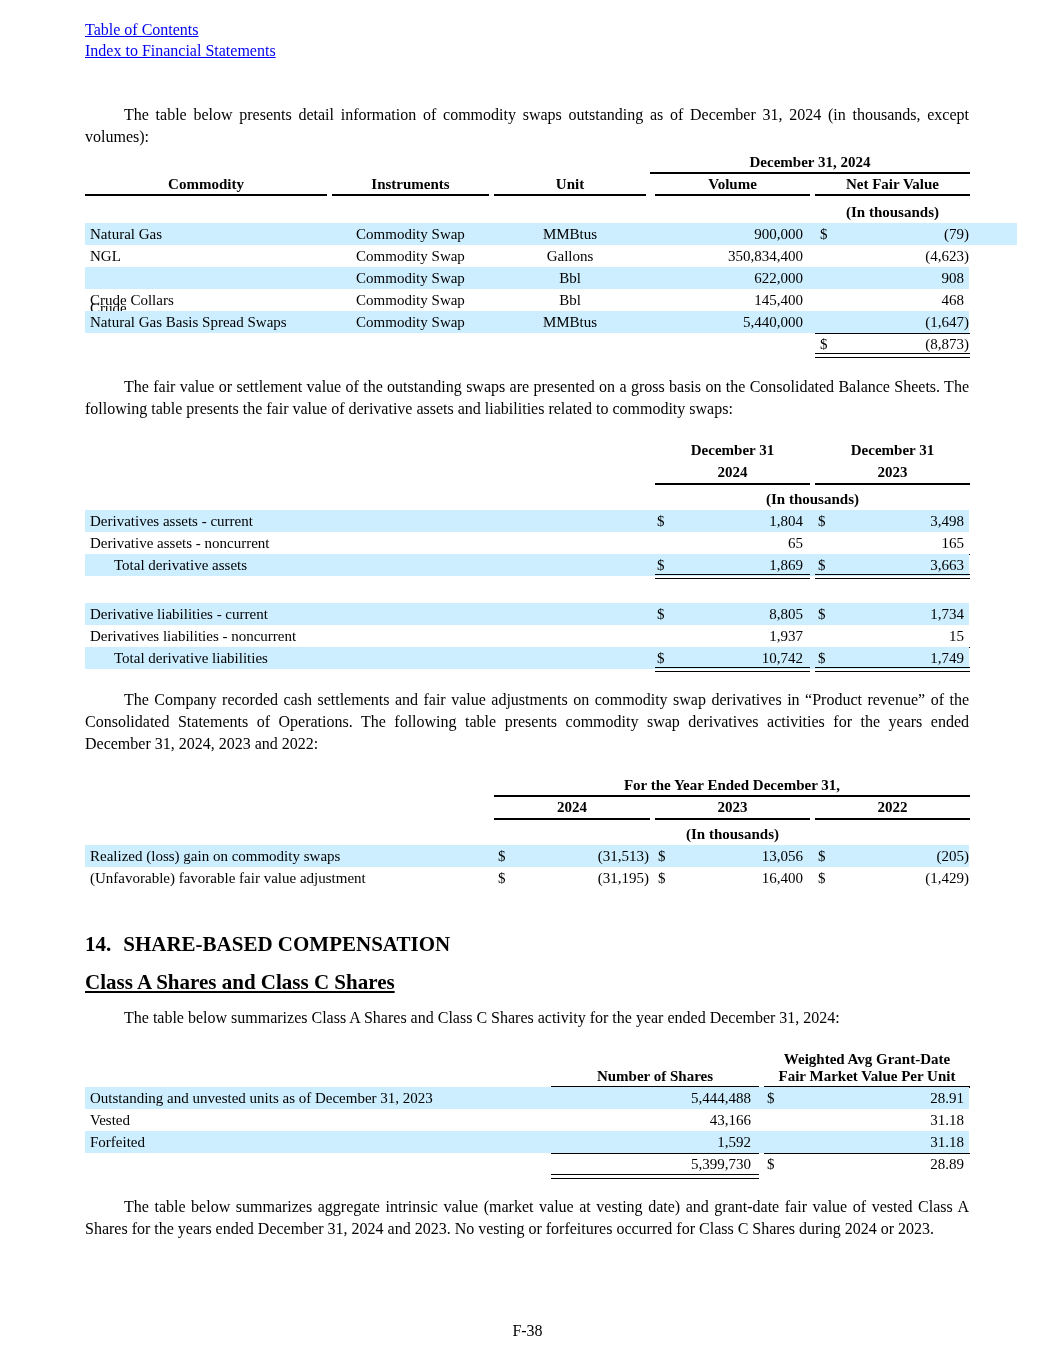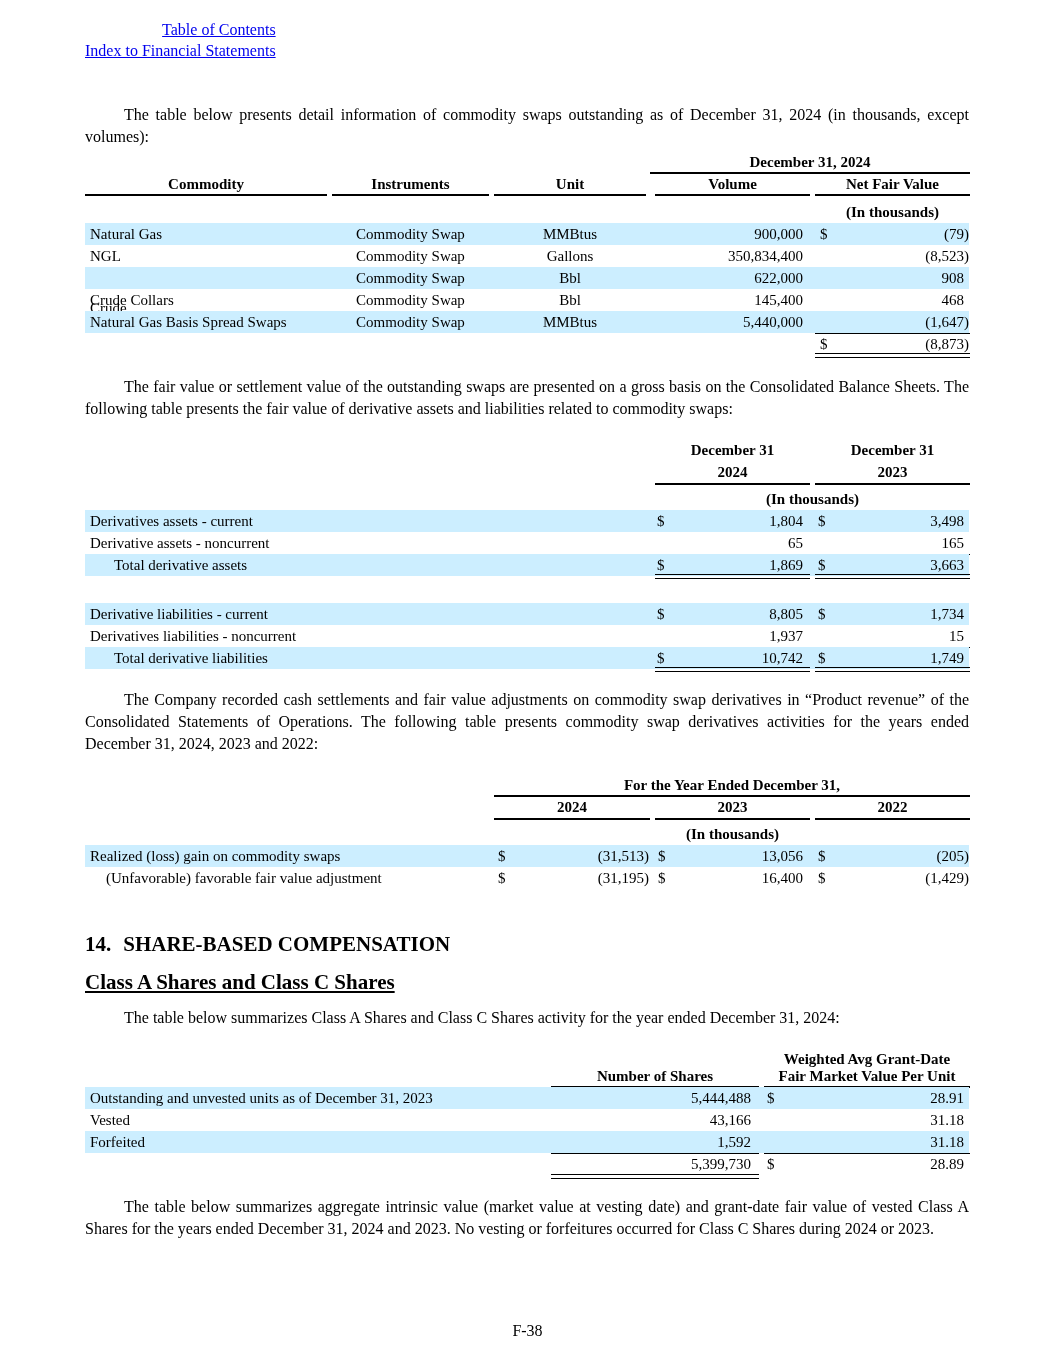--- a/index.html
+++ b/index.html
@@ -1,20 +1,20 @@
 <!DOCTYPE html>
 <html><head>
 <meta charset="utf-8">
 <style>
   html, body { margin: 0; padding: 0; background: #ffffff; }
   body {
     width: 1055px; height: 1365px; position: relative; overflow: hidden;
     font-family: "Liberation Serif", serif; font-size: 15px; color: #000;
   }
-  .abs { position: absolute; text-align: right; }
+  .abs { position: absolute; }
   a.navlink { color: #0000ee; text-decoration: underline; font-size: 16px; line-height: 21px; display: block; }
   .para { left: 85px; width: 884px; text-align: justify; line-height: 22px; font-size: 16px; text-indent: 39px; margin: 0; }
   .row { position: absolute; left: 85px; width: 884px; height: 22px; }
   .band { background: #cceeff; }
   .cell { position: absolute; top: 0; height: 22px; line-height: 22px; white-space: nowrap; font-size: 15px; }
   .r { text-align: right; }
   .c { text-align: center; }
   .hdr { position: absolute; font-weight: bold; font-size: 15px; text-align: center; line-height: 20px; white-space: nowrap; }
   .line { position: absolute; height: 0; border-top: 2px solid #000; }
   .dline { position: absolute; height: 3px; border-top: 1.5px solid #000; border-bottom: 1.5px solid #000; }
@@ -42,34 +42,34 @@
   <div class="hdr" style="left:815px; width:155px; top:174px;">Net Fair Value</div>
 
   <div class="line" style="left:85px; width:242px; top:194px;"></div>
   <div class="line" style="left:332px; width:157px; top:194px;"></div>
   <div class="line" style="left:494px; width:152px; top:194px;"></div>
   <div class="line" style="left:655px; width:155px; top:194px;"></div>
   <div class="line" style="left:815px; width:155px; top:194px;"></div>
 
   <div class="hdr" style="left:815px; width:155px; top:202px;">(In thousands)</div>
 
-  <div class="row band" style="top:223px;">
+  <div class="row band" style="top:223px;padding-left:48px;">
     <span class="cell" style="left:5px;">Natural Gas</span>
     <span class="cell c" style="left:247px; width:157px;">Commodity Swap</span>
     <span class="cell c" style="left:409px; width:152px;">MMBtus</span>
     <span class="cell r" style="left:570px; width:148px;text-align:right;">900,000</span>
     <span class="cell" style="left:735px;">$</span>
     <span class="cell r" style="left:740px; width:144px;">(79)</span>
   </div>
   <div class="row" style="top:245px;">
     <span class="cell" style="left:5px;">NGL</span>
     <span class="cell c" style="left:247px; width:157px;">Commodity Swap</span>
     <span class="cell c" style="left:409px; width:152px;">Gallons</span>
     <span class="cell r" style="left:570px; width:148px;">350,834,400</span>
-    <span class="cell r" style="left:740px; width:144px;">(8,523)</span>
+    <span class="cell r" style="left:740px; width:144px;">(4,623)</span>
   </div>
   <div class="row band" style="top:267px;">
     <span class="cell" style="left:5px;margin-top:30px;">Crude</span>
     <span class="cell c" style="left:247px; width:157px;">Commodity Swap</span>
     <span class="cell c" style="left:409px; width:152px;">Bbl</span>
     <span class="cell r" style="left:570px; width:148px;">622,000</span>
     <span class="cell r" style="left:740px; width:139px;">908</span>
   </div>
   <div class="row" style="top:289px;">
     <span class="cell" style="left:5px;">Crude Collars</span>
@@ -169,21 +169,21 @@
   <div class="row band" style="top:845px;">
     <span class="cell" style="left:5px;">Realized (loss) gain on commodity swaps</span>
     <span class="cell" style="left:413px;">$</span>
     <span class="cell r" style="left:420px; width:144px;">(31,513)</span>
     <span class="cell" style="left:573px;">$</span>
     <span class="cell r" style="left:580px; width:138px;">13,056</span>
     <span class="cell" style="left:733px;">$</span>
     <span class="cell r" style="left:740px; width:144px;">(205)</span>
   </div>
   <div class="row" style="top:867px;">
-    <span class="cell" style="left:21px;">(Unfavorable) favorable fair value adjustment</span>
+    <span class="cell" style="left:5px;">(Unfavorable) favorable fair value adjustment</span>
     <span class="cell" style="left:413px;">$</span>
     <span class="cell r" style="left:420px; width:144px;">(31,195)</span>
     <span class="cell" style="left:573px;">$</span>
     <span class="cell r" style="left:580px; width:138px;">16,400</span>
     <span class="cell" style="left:733px;">$</span>
     <span class="cell r" style="left:740px; width:144px;">(1,429)</span>
   </div>
 </div>
 
 <div class="abs heading" style="top:932px;">

